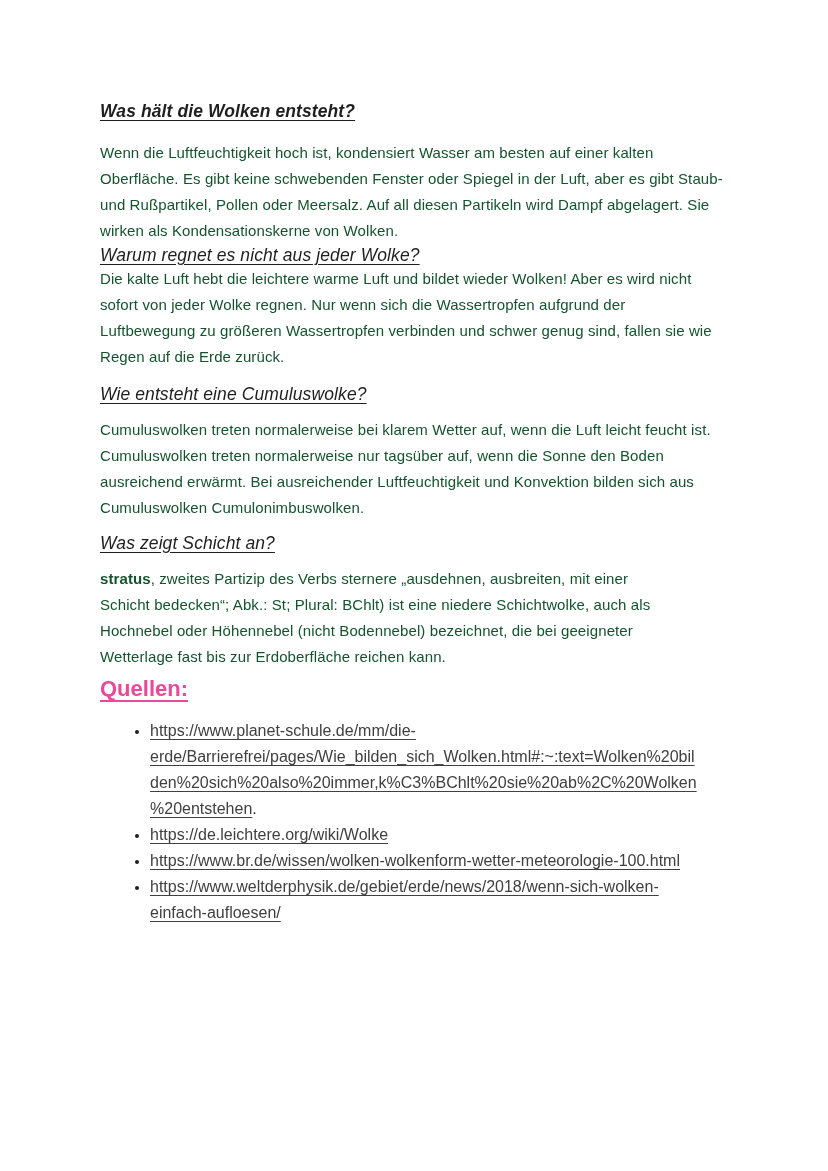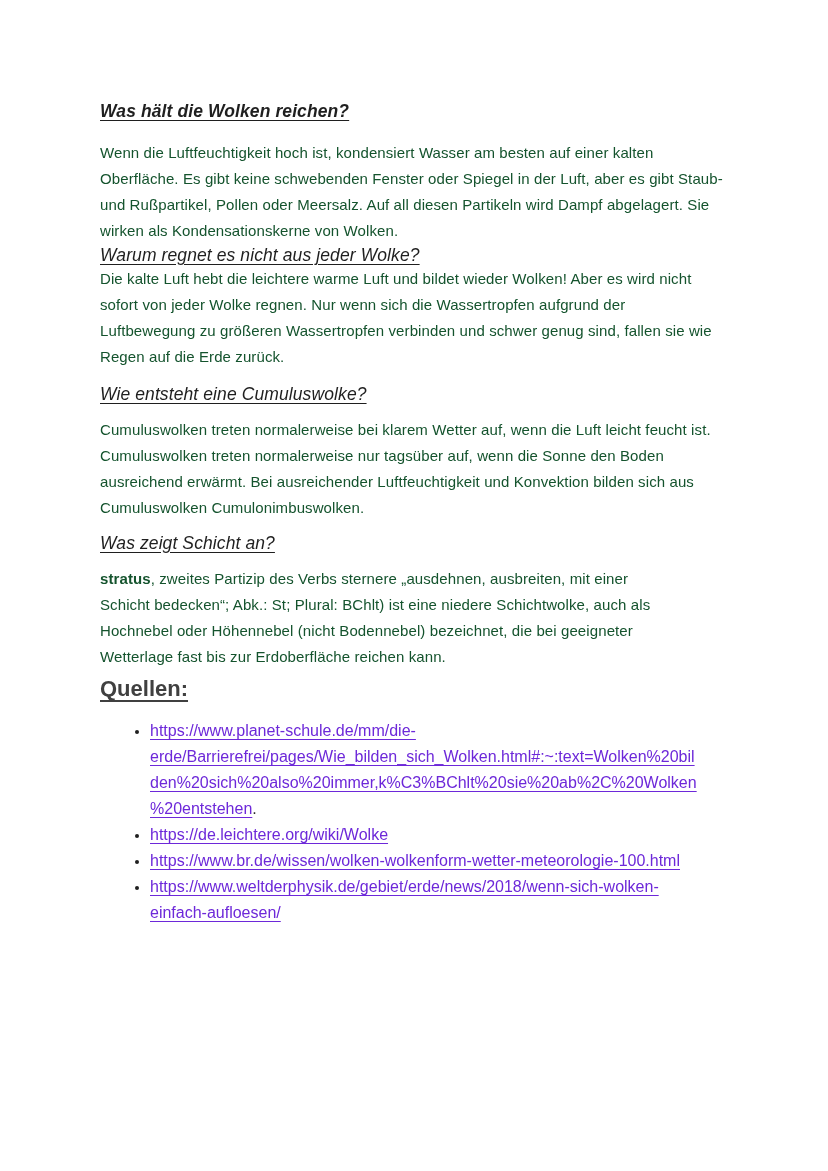--- a/index.html
+++ b/index.html
@@ -50,52 +50,52 @@
   #sec3 .sec-body { margin-top: 12px; }
   #sec4 .sec-body { margin-top: 12px; }
   .bold-lead { font-weight: 700; }
   .sources-heading {
     margin: 6px 0 0 0;
     font-size: 22px;
     line-height: 26px;
     font-weight: 700;
     text-decoration: underline;
     text-underline-offset: 4px;
-    color: #404040;
+    color: #ec4899;
   }
   .sources-list {
     margin: 16px 0 0 0;
     padding: 0 0 0 50px;
     list-style: disc outside;
   }
   .source-item {
     font-size: 16px;
     line-height: 26px;
     color: #292929;
   }
   .source-item::marker { color: #1f1f1f; font-size: 14px; }
   .source-link {
-    color: #6d28d9;
+    color: #404040;
     text-decoration: underline;
     text-underline-offset: 3px;
     white-space: pre;
     cursor: pointer;
   }
   .source-suffix {
     color: #292929;
     text-decoration: none;
   }
 </style>
 </head>
 <body>
 
 <div class="page">
 
   <section id="sec1">
-    <h2 class="sec-heading">Was hält die Wolken reichen?</h2>
+    <h2 class="sec-heading">Was hält die Wolken entsteht?</h2>
     <p class="sec-body"><strong class="bold-lead"></strong><span>Wenn die Luftfeuchtigkeit hoch ist, kondensiert Wasser am besten auf einer kalten
 Oberfläche. Es gibt keine schwebenden Fenster oder Spiegel in der Luft, aber es gibt Staub-
 und Rußpartikel, Pollen oder Meersalz. Auf all diesen Partikeln wird Dampf abgelagert. Sie
 wirken als Kondensationskerne von Wolken.</span></p>
   </section>
 
   <section id="sec2">
     <h2 class="sec-heading">Warum regnet es nicht aus jeder Wolke?</h2>
     <p class="sec-body"><strong class="bold-lead"></strong><span>Die kalte Luft hebt die leichtere warme Luft und bildet wieder Wolken! Aber es wird nicht
 sofort von jeder Wolke regnen. Nur wenn sich die Wassertropfen aufgrund der

